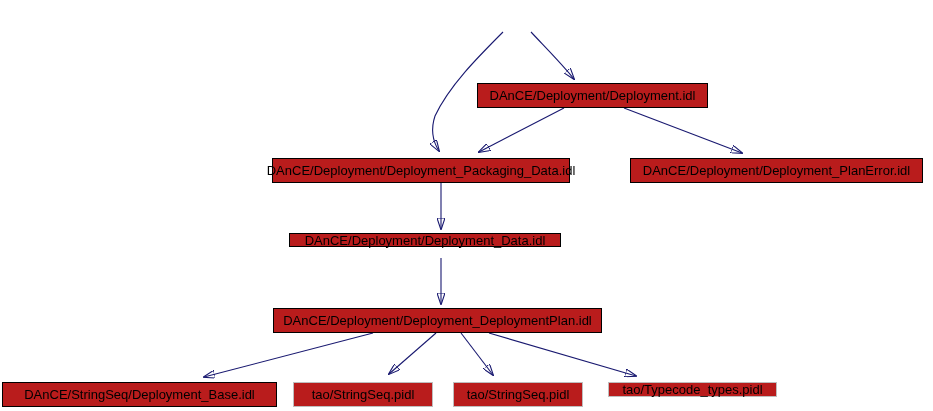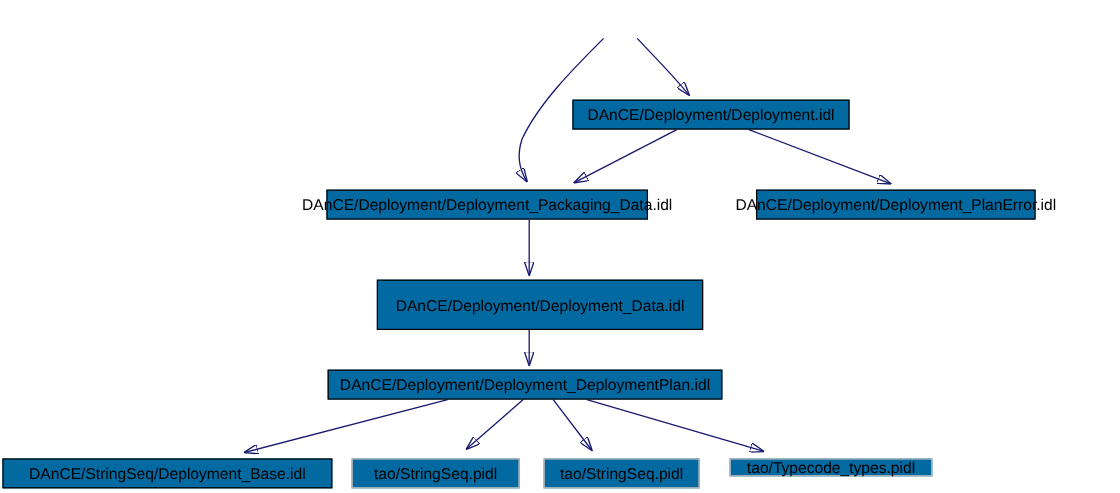--- a/index.html
+++ b/index.html
@@ -22,21 +22,21 @@
   .edges {
     position: absolute;
     left: 0; top: 0;
     width: 933px; height: 411px;
   }
   .edges path { stroke: var(--arrow); stroke-width: 1.1; fill: none; }
   .node {
     position: absolute;
     box-sizing: border-box;
     border: 1px solid var(--line);
-    background: #0369a1;
+    background: #b91c1c;
     color: var(--text);
     font-size: 13px;
     line-height: 23px;
     text-align: center;
     white-space: nowrap;
     display: flex;
     align-items: center;
     justify-content: center;
   }
   .node-current { background: var(--current-fill); }
@@ -61,25 +61,25 @@
     <path d="M441,258 L441,304" marker-end="url(#arrowhead)"></path>
     <path d="M373,333 L204,377" marker-end="url(#arrowhead)"></path>
     <path d="M436,333 L389,374" marker-end="url(#arrowhead)"></path>
     <path d="M461,333 L493,375" marker-end="url(#arrowhead)"></path>
     <path d="M489,333 L636,376" marker-end="url(#arrowhead)"></path>
   </svg>
 
 
   <div class="node" style="left:477px; top:83px; width:231px; height:25px;">DAnCE/Deployment/Deployment.idl</div>
 
-  <div class="node" style="left:272px; top:158px; width:268px; height:25px;">DAnCE/Deployment/Deployment_Packaging_Data.idl</div>
+  <div class="node" style="left:272px; top:158px; width:298px; height:25px;">DAnCE/Deployment/Deployment_Packaging_Data.idl</div>
 
-  <div class="node" style="left:630px; top:158px; width:233px; height:25px;">DAnCE/Deployment/Deployment_PlanError.idl</div>
+  <div class="node" style="left:630px; top:158px; width:293px; height:25px;">DAnCE/Deployment/Deployment_PlanError.idl</div>
 
-  <div class="node" style="left:314px; top:233px; width:272px; height:42px;">DAnCE/Deployment/Deployment_Data.idl</div>
+  <div class="node" style="left:289px; top:233px; width:272px; height:14px;">DAnCE/Deployment/Deployment_Data.idl</div>
 
   <div class="node" style="left:273px; top:308px; width:329px; height:25px;">DAnCE/Deployment/Deployment_DeploymentPlan.idl</div>
 
   <div class="node" style="left:2px; top:382px; width:275px; height:25px;">DAnCE/StringSeq/Deployment_Base.idl</div>
 
   <div class="node node-ext" style="left:293px; top:382px; width:140px; height:25px;">tao/StringSeq.pidl</div>
 
   <div class="node node-ext" style="left:453px; top:382px; width:130px; height:25px;">tao/StringSeq.pidl</div>
 
   <div class="node node-ext" style="left:608px; top:382px; width:169px; height:15px;">tao/Typecode_types.pidl</div>

